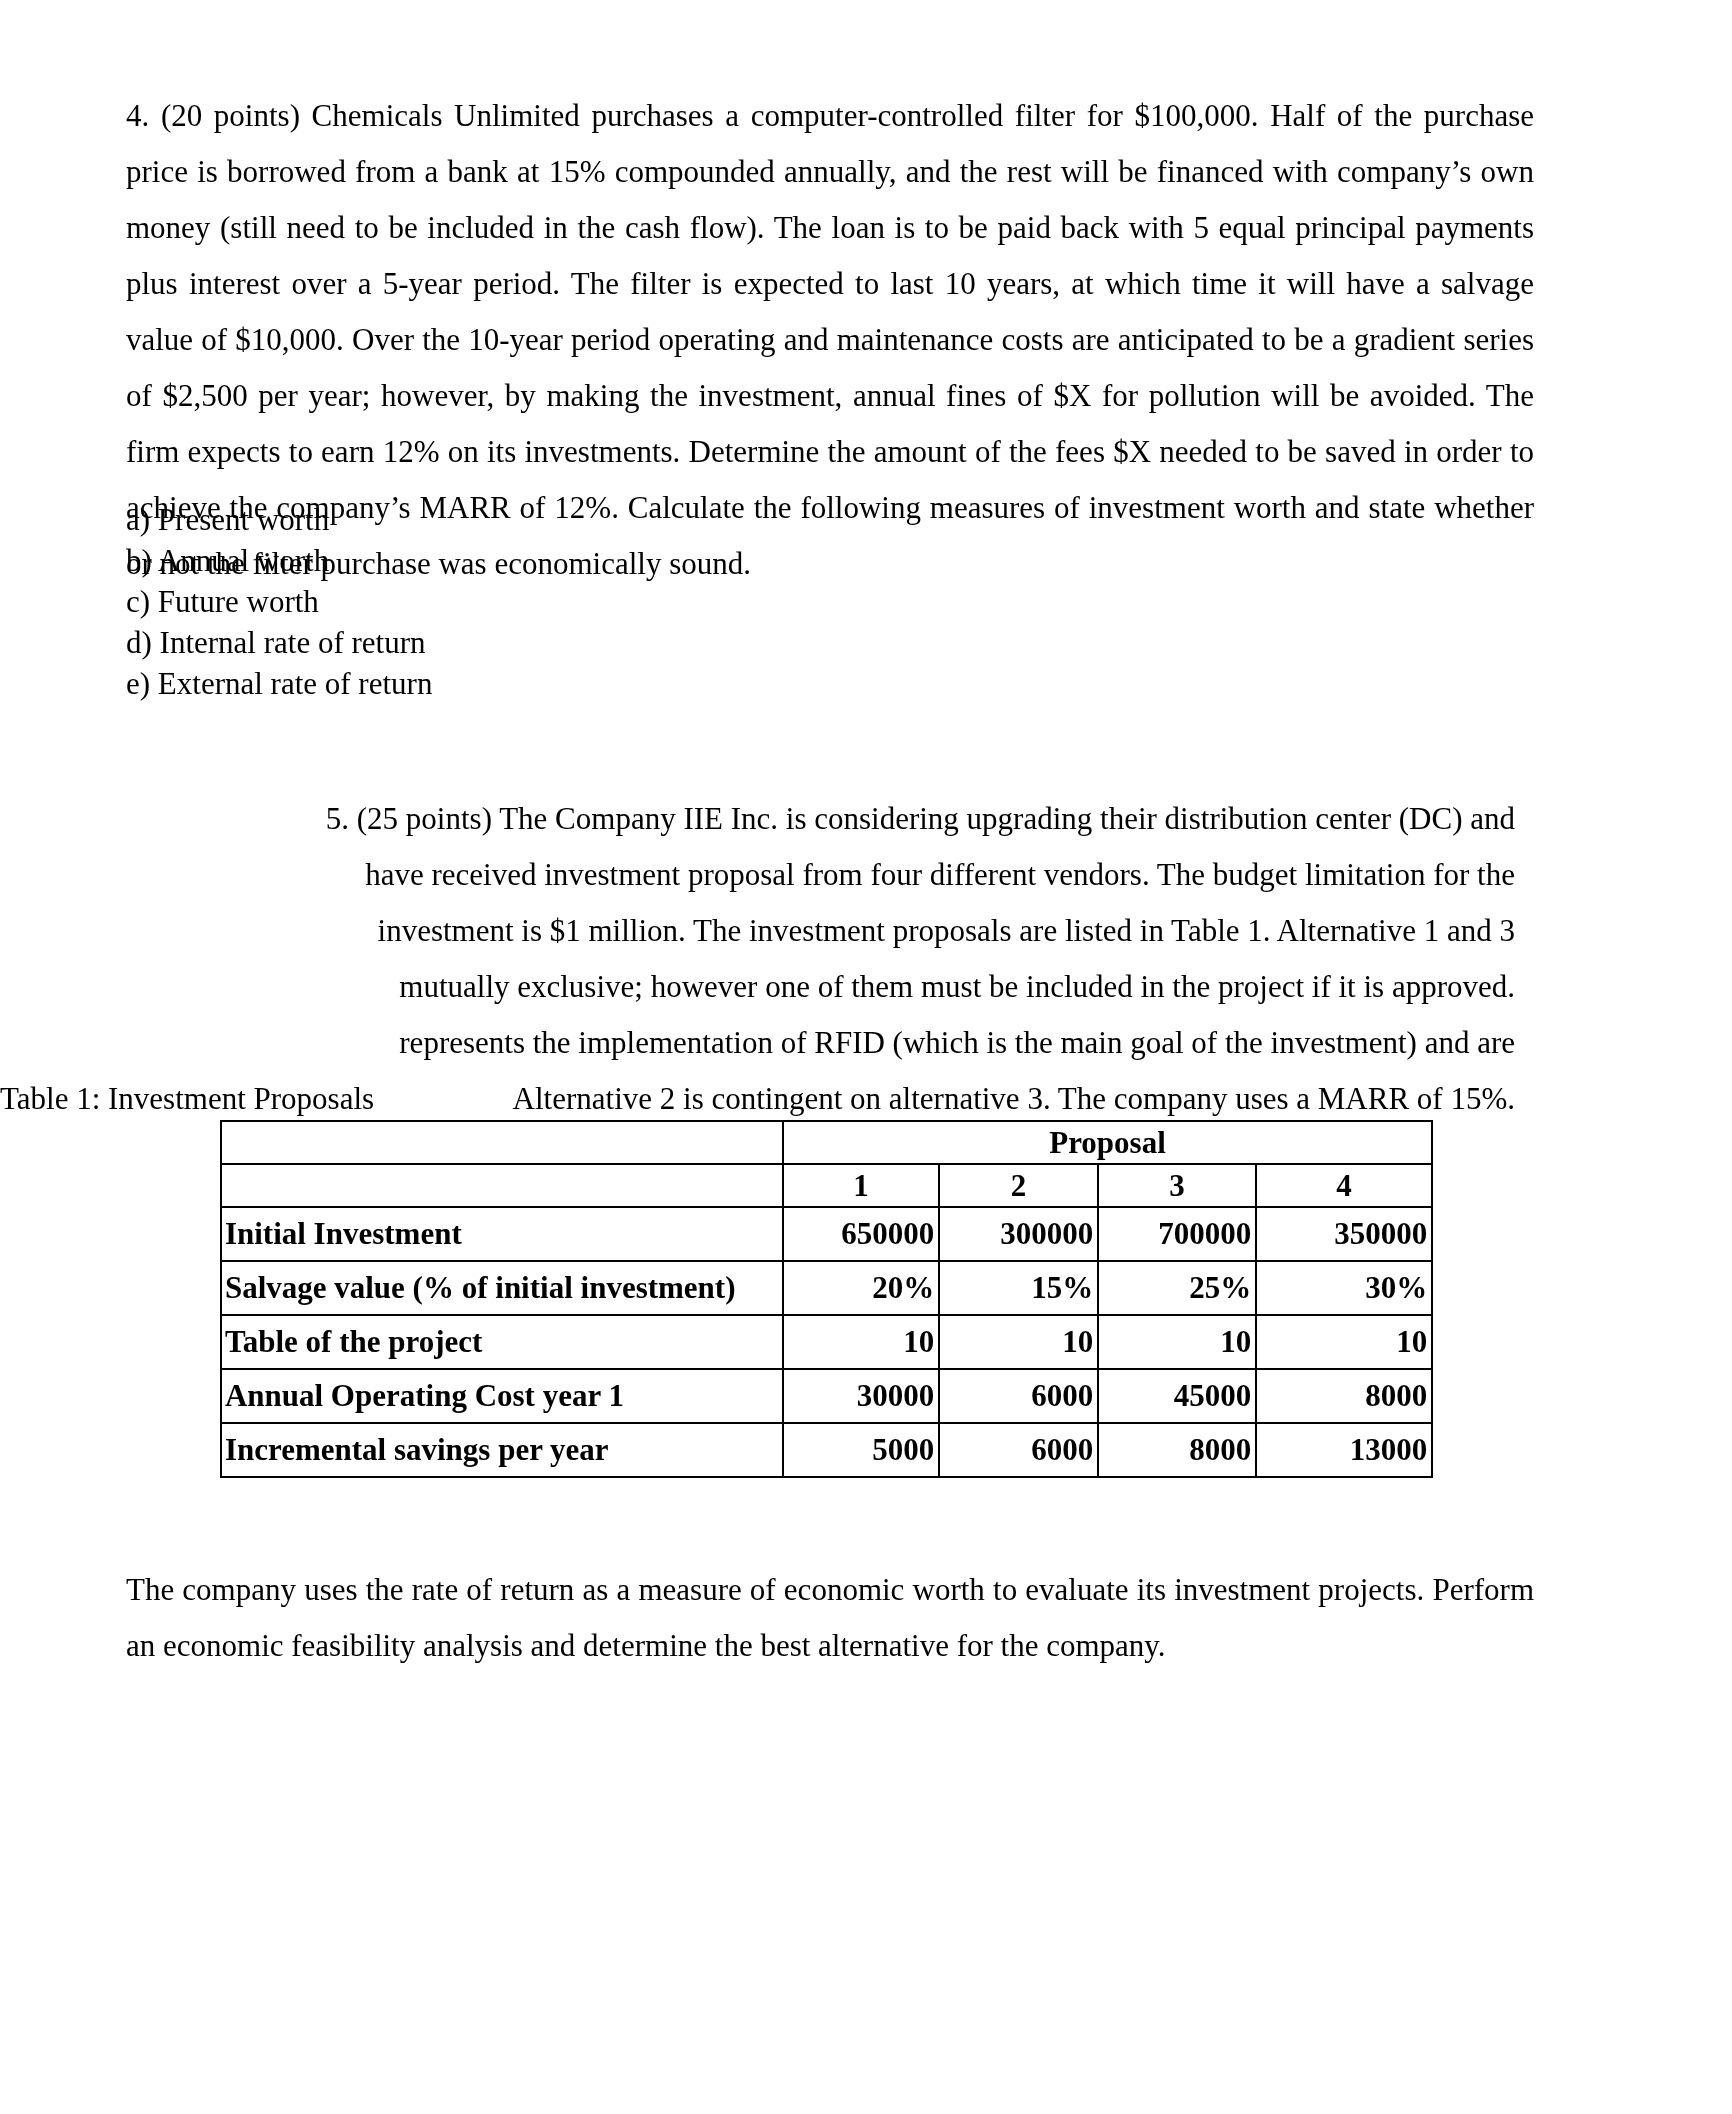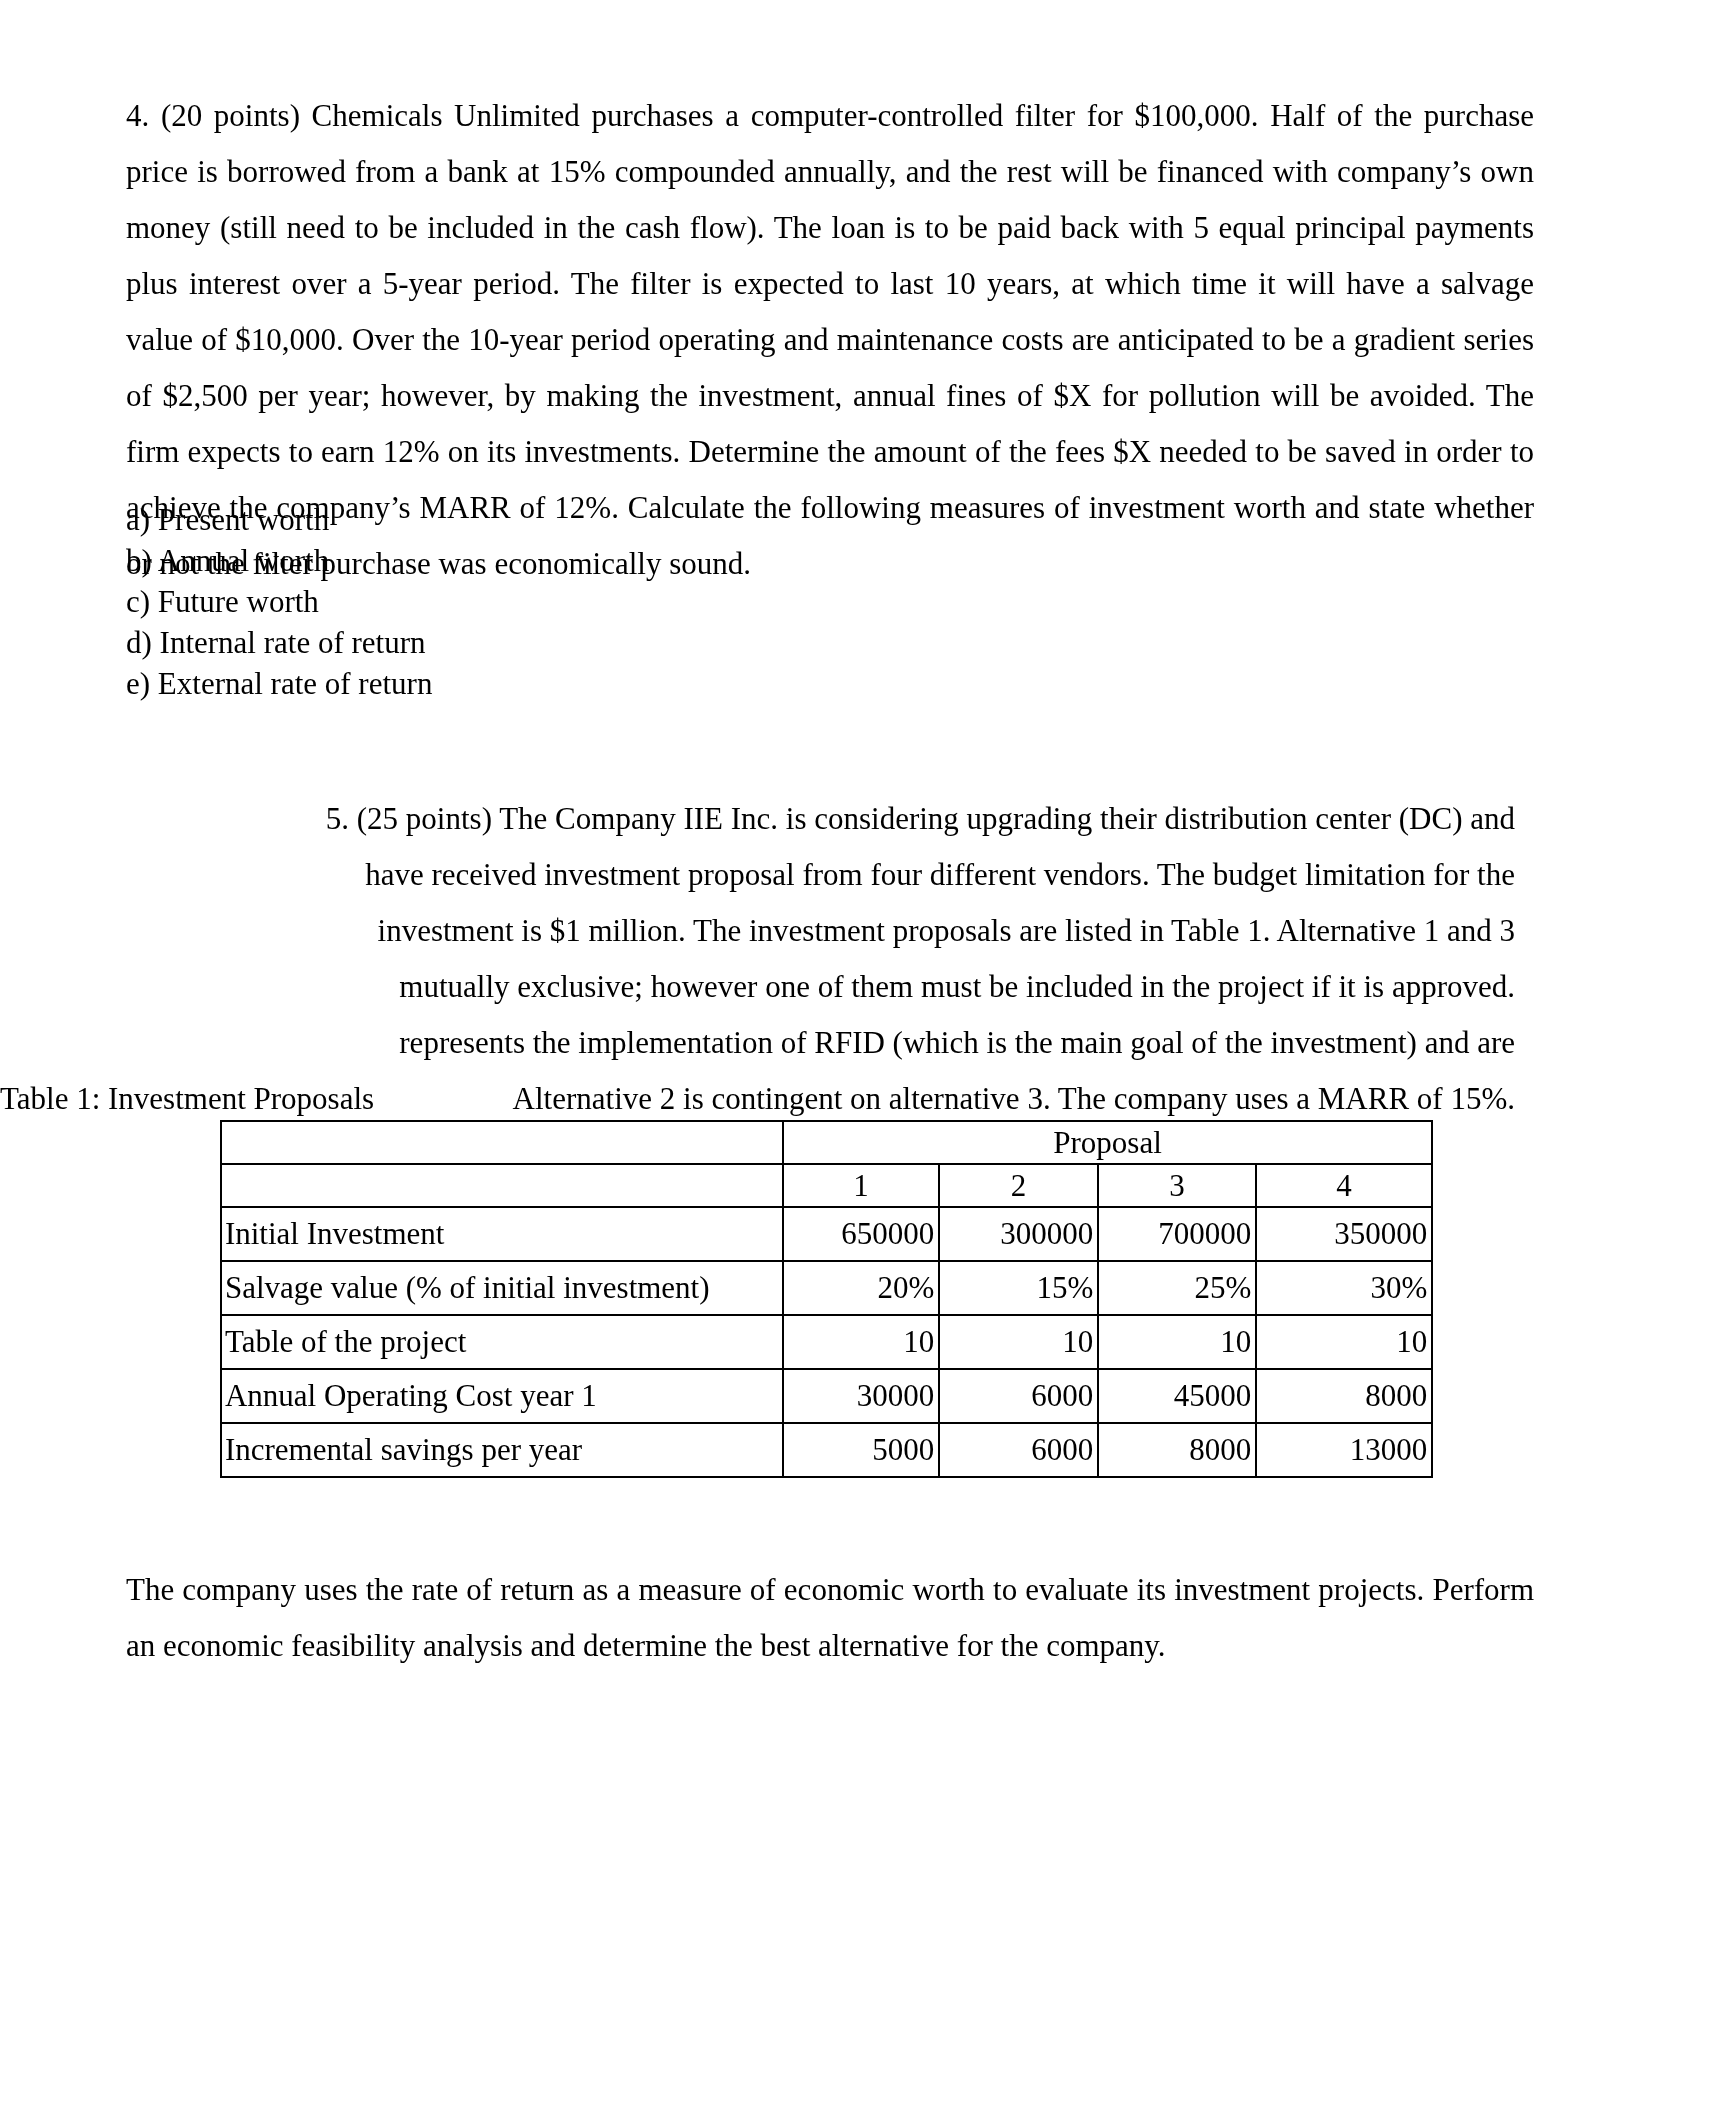--- a/index.html
+++ b/index.html
@@ -22,20 +22,21 @@
     position: absolute; top: 1080px; left: 0; width: 1650px; 
     font-size: 31px; line-height: 38px;
   }
   #proposal-table {
     position: absolute; left: 220px; top: 1120px;
     border-collapse: collapse; font-size: 31px; line-height: 36px;
   }
   #proposal-table td {
     border: 2.9px solid #000; padding: 0 3.8px; height: 37px; box-sizing: border-box;
     white-space: nowrap;
+    font-weight: bold;
   }
   #proposal-table td.label { width: 562px; text-align: left; padding-left: 2.9px; }
   #proposal-table td.num { text-align: right; padding-right: 3.8px; margin-left: 16px; }
   #proposal-table td.c1 { width: 156px; }
   #proposal-table td.c2 { width: 159px; }
   #proposal-table td.c3 { width: 158px; }
   #proposal-table td.c4 { width: 176px; }
   #proposal-table tr.head1 td { height: 43px; }
   #proposal-table tr.head2 td { height: 43px; text-align: center; }
   #proposal-table tr.datarow td { height: 54px; }

